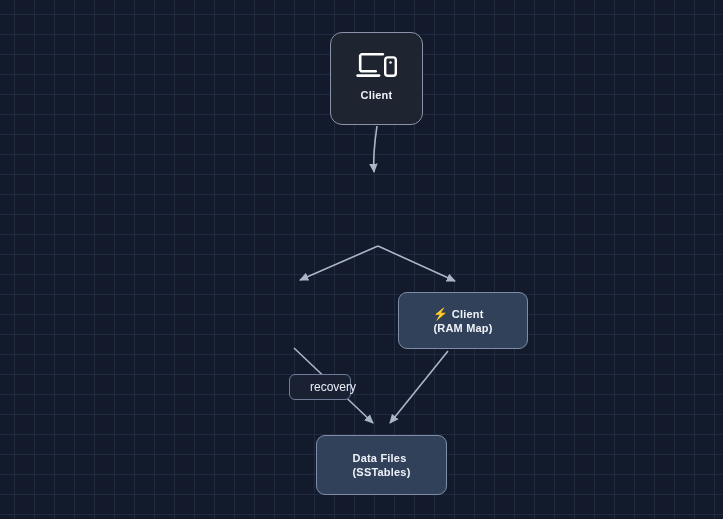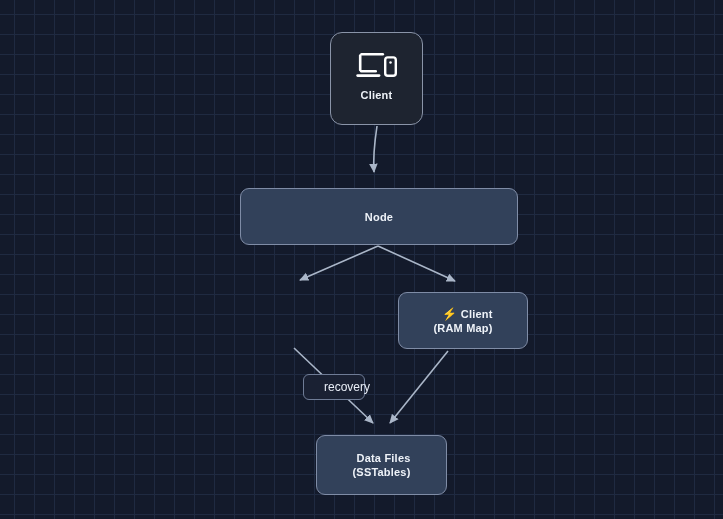--- a/index.html
+++ b/index.html
@@ -28,21 +28,21 @@
     flex-direction:column;
     align-items:center;
     justify-content:center;
     border-radius:9px;
     border:1px solid #7f8ca6;
     background:#32415a;
     color:#eef2f8;
     font-size:11px;
     font-weight:bold;
     line-height:14px;
-    text-align:right;
+    text-align:left;
     letter-spacing:.2px;
   }
   .node .lbl{white-space:pre-line;}
 
   #node-client{
     left:330px;top:32px;width:93px;height:93px;
     background:#1e2430;
     border:1px solid #8a94a8;
     border-radius:12px;
     justify-content:flex-start;
@@ -66,21 +66,21 @@
     justify-content:center;
     border-radius:6px;
     border:1px solid #6f7c96;
     background:#1a2133;
     color:#e8edf6;
     font-size:12px;
     font-weight:normal;
     line-height:14px;
     white-space:nowrap;
   }
-  #label-recovery{left:303px;top:374px;width:62px;height:26px;padding-left:26px;}
+  #label-recovery{left:289px;top:374px;width:62px;height:26px;padding-left:26px;}
   #label-flush{left:364px;top:374px;width:116px;height:27px;}
 </style>
 </head>
 <body>
 
 <div id="canvas">
 
   <svg id="edges" viewBox="0 0 723 519" xmlns="http://www.w3.org/2000/svg">
     <defs>
       <marker id="arrow" viewBox="0 0 10 10" refX="8.4" refY="5" markerWidth="6.2" markerHeight="6.2" orient="auto-start-reverse">
@@ -106,23 +106,20 @@
         <path d="M5.2 5.5 v14.6" stroke="#ffffff" stroke-width="2.6" stroke-linecap="round" fill="none"></path>
         <path d="M6.3 21.2 h14.4" stroke="#ffffff" stroke-width="2.6" stroke-linecap="round" fill="none"></path>
         <path d="M2.6 25.6 h21.5" stroke="#ffffff" stroke-width="2.6" stroke-linecap="round" fill="none"></path>
         <rect x="30.2" y="7.4" width="10.6" height="18.4" rx="2.6" stroke="#ffffff" stroke-width="2.4" fill="none"></rect>
         <circle cx="35.5" cy="12.4" r="1.25" fill="#ffffff"></circle>
       </svg>
     </span>
     <span class="lbl">Client</span>
   </div>
 
-  <div class="node" id="node-node">
-    <span class="lbl">Node</span>
-  </div>
 
 
   <div class="node" id="node-memory">
     <span>
       <span class="emoji">⚡</span>
       <span class="lbl">Client
 (RAM Map)</span>
     </span>
   </div>
 

